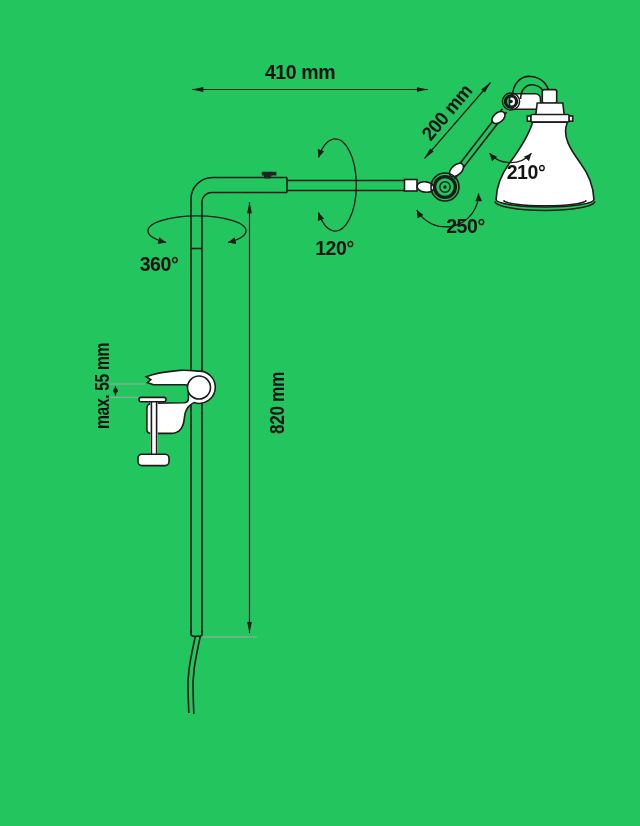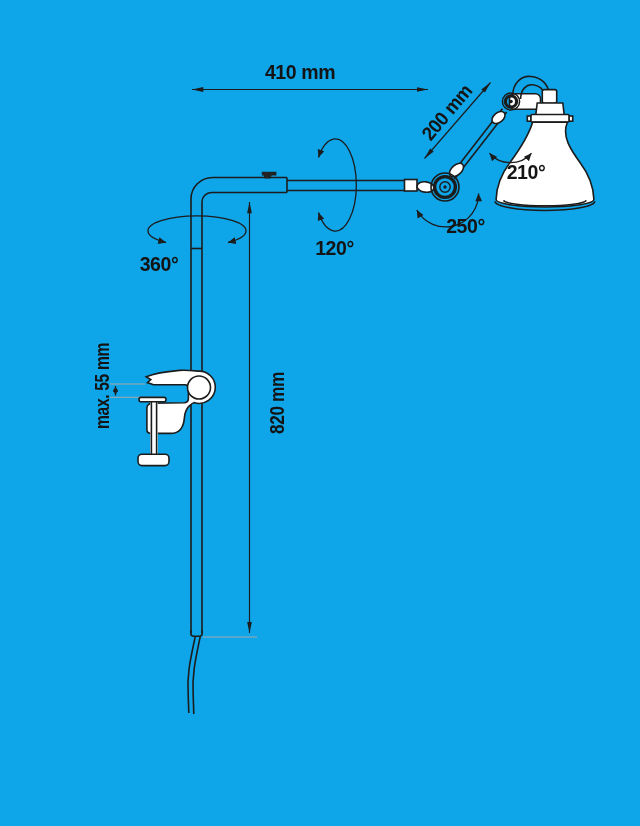--- a/index.html
+++ b/index.html
@@ -1,16 +1,16 @@
 <!DOCTYPE html>
 <html><head>
 <meta charset="utf-8">
 <style>
   html,body{margin:0;padding:0;background:#fff;}
-  .stage{position:relative;width:640px;height:826px;background:#0ea5e9;overflow:hidden;}
+  .stage{position:relative;width:640px;height:826px;background:#22c55e;overflow:hidden;}
   svg{display:block;}
   text{font-family:"Liberation Sans",sans-serif;font-weight:bold;fill:#141414;font-size:19.5px;letter-spacing:-0.4px;}
   .obj{stroke:#1c1c1c;stroke-width:1.6;fill:none;}
   .objw{stroke:#1c1c1c;stroke-width:1.6;fill:#fff;}
   .dim{stroke:#1c1c1c;stroke-width:1.15;fill:none;}
   .arc{stroke:#1c1c1c;stroke-width:1.3;fill:none;}
   .leader{stroke:#a8a8a8;stroke-width:1;fill:none;}
   .ring{stroke:#1c1c1c;fill:none;}
 </style>
 </head>

